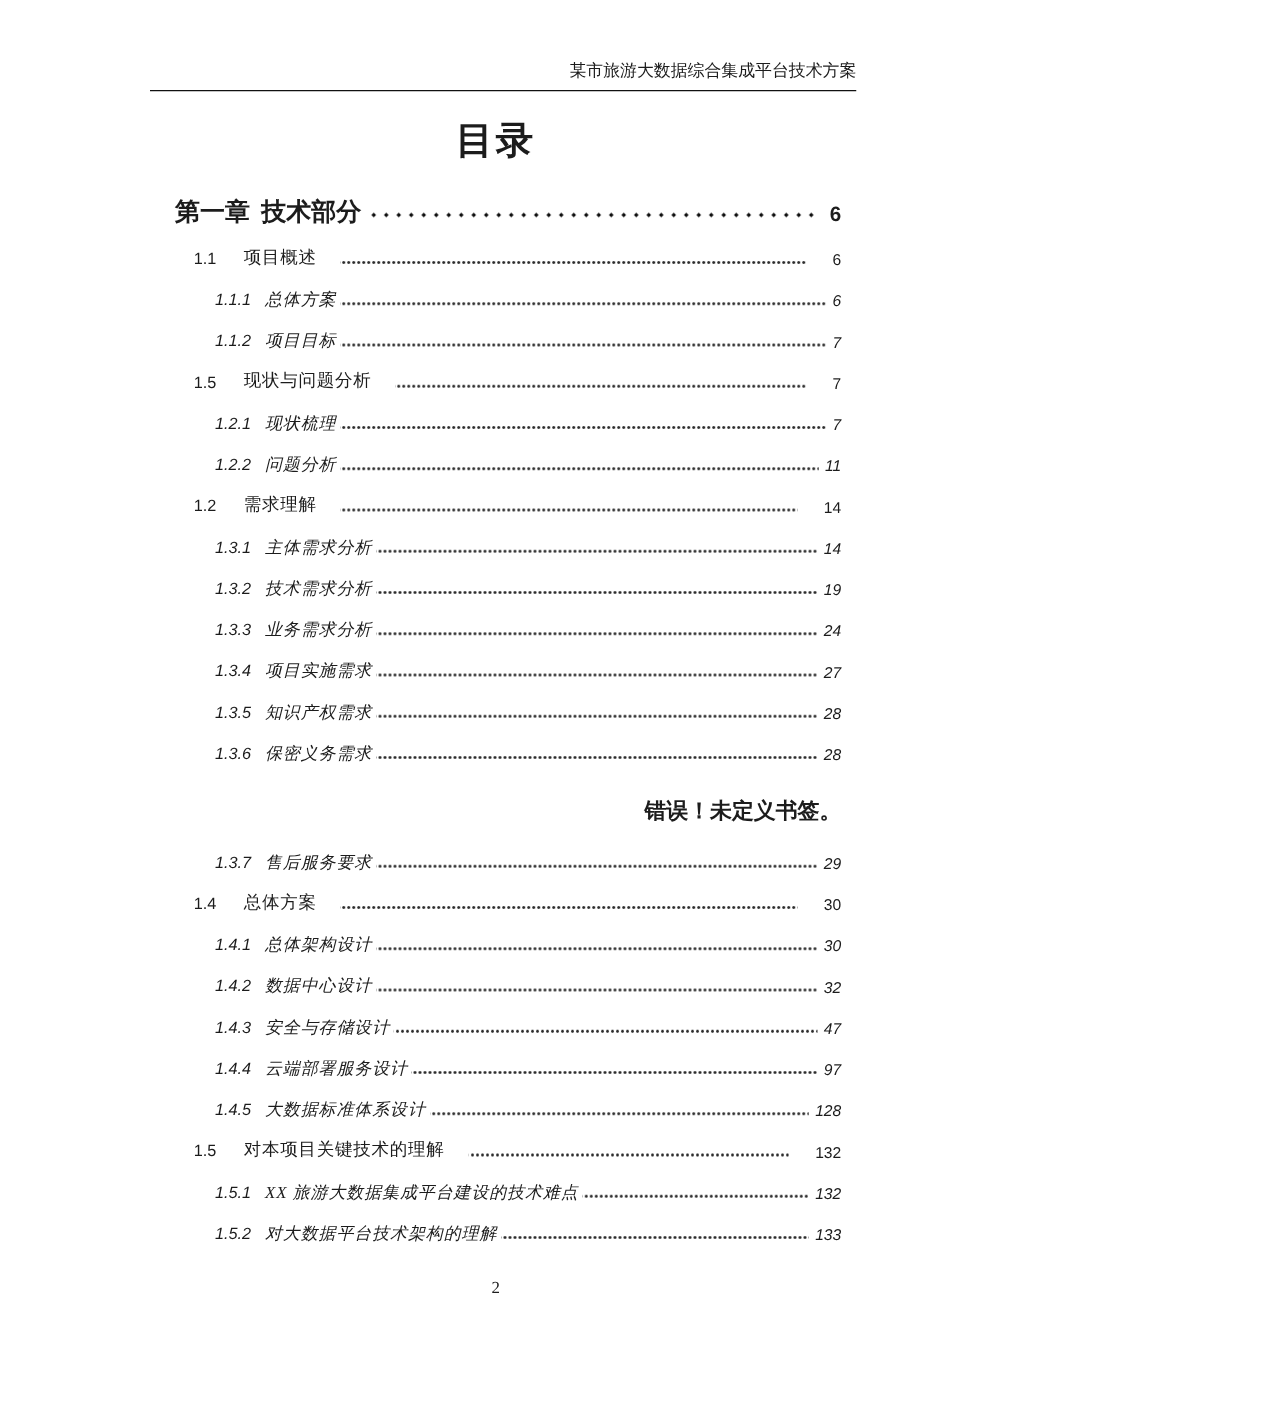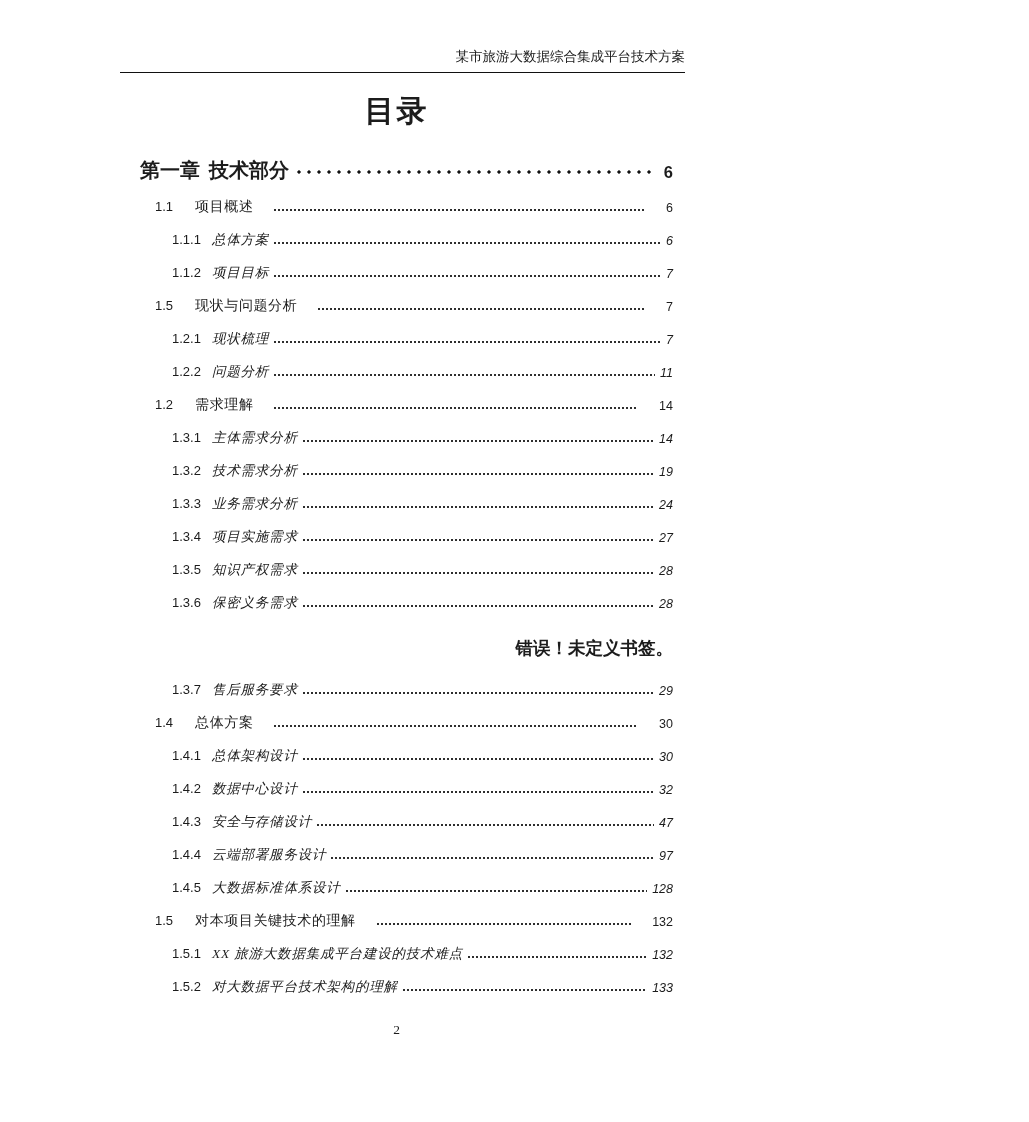--- a/index.html
+++ b/index.html
@@ -18,21 +18,21 @@
     text-align: right;
     font-size: 13.5px; line-height: 1.4;
     padding-bottom: 5px;
     border-bottom: 1.6px solid #111;
   }
 
   
   .toc-title {
     position: absolute; left: 120px; top: 96px; width: 553px;
     text-align: center;
-    font-family: Liberation Mono, monospace;
+    font-family: Liberation Sans, sans-serif;
     font-weight: bold; font-size: 30px; line-height: 1.15;
     letter-spacing: 2px;
   }
 
   
   .toc-list {
     position: absolute; left: 120px; top: 152px; width: 553px;
   }
   .row { display: flex; align-items: flex-end; margin-left: 20px; }
   .row span { line-height: 1.15; white-space: nowrap; }
@@ -49,21 +49,21 @@
   }
 
   .row.l2, .row.l3 { height: 25px; margin-top: 8px; }
   .row.l2 { padding-left: 15px; gap: 16px; }
   .row.l3 { padding-left: 32px; }
   .row.l2 .num, .row.l3 .num {
     font-family: "Liberation Sans", sans-serif;
     font-size: 13px;
   }
   .row.l2 .num { margin-right: 6px; }
-  .row.l3 .num { margin-right: 11px; }
+  .row.l3 .num { margin-right: 11px; font-style: italic; }
   .row.l2 .label { font-size: 14px; letter-spacing: 0.6px; }
   .row.l3 .label { font-size: 13.5px; font-style: italic; letter-spacing: 0.8px; }
   .row.l2 .pagenum, .row.l3 .pagenum {
     font-family: "Liberation Sans", sans-serif;
     font-size: 12.5px; margin-left: 2px;
   }
   .row.l3 .pagenum { font-style: italic; }
 
   
   .row.error { height: 26px; margin-top: 21px; margin-bottom: 15px; flex-direction: column; }

